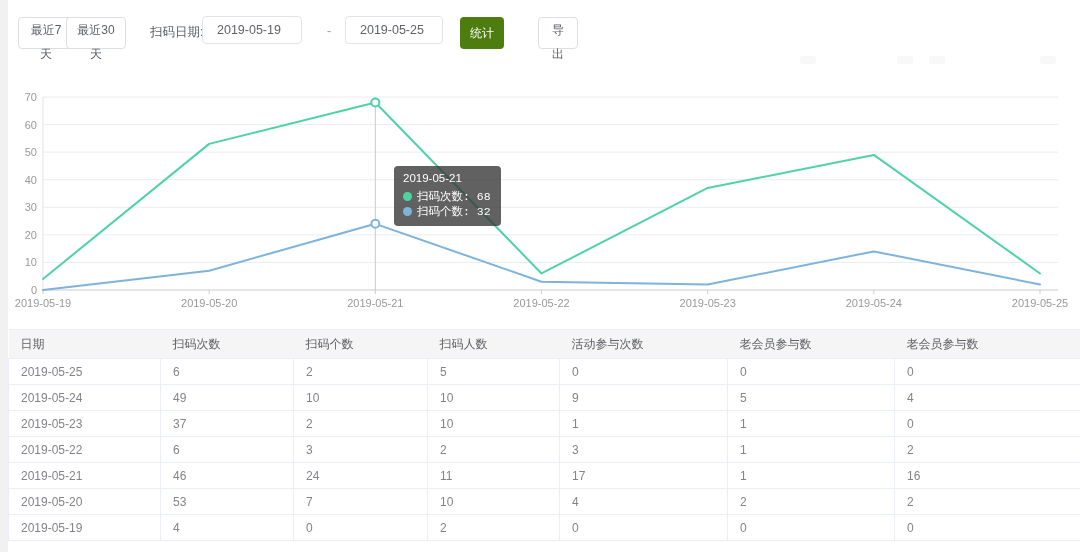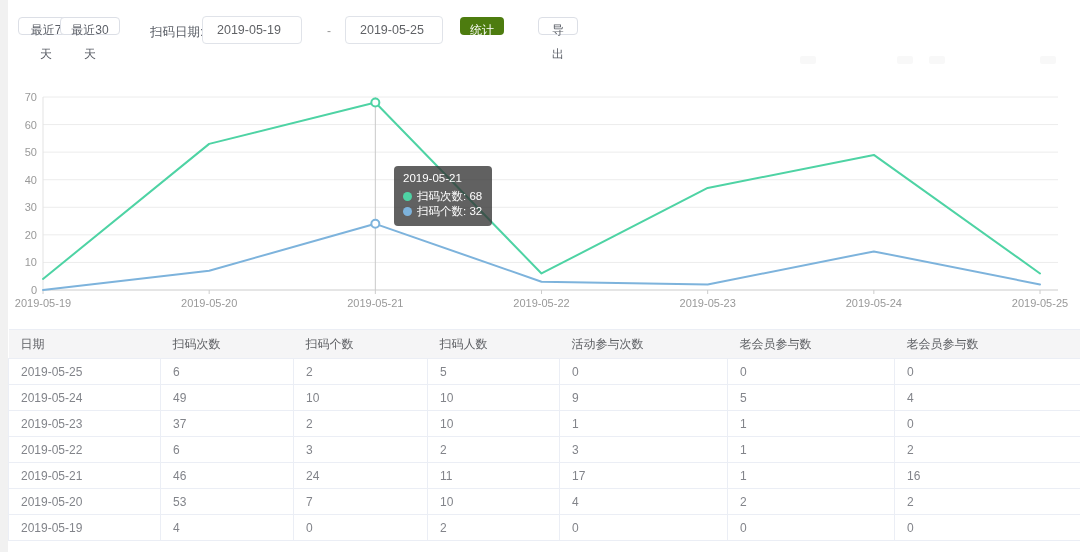--- a/index.html
+++ b/index.html
@@ -5,21 +5,21 @@
   html,body{margin:0;padding:0;}
   body{
     width:1080px;height:552px;position:relative;overflow:hidden;
     background:#fff;font-family:"Liberation Sans","DejaVu Sans",sans-serif;
     -webkit-font-smoothing:antialiased;
   }
   .left-edge{position:absolute;left:0;top:0;width:8px;height:552px;background:#f1f1f1;}
   
   .toolbar{position:absolute;left:0;top:0;width:1080px;height:58px;}
   .tb-btn{
-    position:absolute;top:17px;height:18px;box-sizing:border-box;
+    position:absolute;top:17px;height:32px;box-sizing:border-box;
     background:#fff;border:1px solid #dcdfe6;border-radius:4px;
     font-size:12px;color:#5a5e66;text-align:center;line-height:24px;
     padding:0 10px;cursor:pointer;
   }
   .tb-btn.primary{color:#fff;border:none;line-height:26px;}
   .tb-label{position:absolute;top:24px;font-size:12.5px;color:#5a5e66;}
   .tb-input{
     position:absolute;top:16px;height:28px;box-sizing:border-box;
     border:1px solid #e0e3e9;border-radius:4px;background:#fff;
     font-size:12.5px;color:#606266;padding:0 0 0 14px;outline:none;
@@ -29,21 +29,21 @@
   .legend-ph{position:absolute;height:8px;width:16px;background:#f8f8f8;border-radius:2px;}
   
   .chart-wrap{position:absolute;left:0;top:55px;width:1080px;height:262px;}
   
   .tooltip{
     position:absolute;left:394px;top:166px;z-index:6;
     background:rgba(53,53,53,0.78);border-radius:4px;color:#fff;
     padding:5px 10px 6px 9px;font-size:11.5px;line-height:15.5px;white-space:nowrap;
   }
   .tooltip .tt-title{margin-bottom:2px;}
-  .tt-row{display:flex;align-items:center;}
+  .tt-row{display:flex;align-items:center;font-family:Liberation Mono, monospace;}
   .tt-dot{display:inline-block;width:9px;height:9px;border-radius:50%;margin-right:5px;flex:none;}
   
   .data-table{
     position:absolute;left:8px;top:329px;width:1072px;
     border-collapse:collapse;table-layout:fixed;font-size:12px;
   }
   .data-table th{
     height:28px;background:#f5f5f6;color:#606266;font-weight:400;
     text-align:left;padding:0 0 0 12px;
     border-top:1px solid #ebeef5;border-bottom:1px solid #ebeef5;
@@ -54,21 +54,21 @@
     border:1px solid #ebeef5;overflow:hidden;white-space:nowrap;background:#fff;
   }
 </style>
 </head>
 <body>
 
 <div class="left-edge"></div>
 
 <div class="toolbar">
   <button class="tb-btn" style="left:18px;width:56px;">最近7天</button>
-  <button class="tb-btn" style="left:60px;width:60px;">最近30天</button>
+  <button class="tb-btn" style="left:66px;width:60px;">最近30天</button>
   <span class="tb-label" style="left:150px;">扫码日期:</span>
   <input class="tb-input" style="left: 202px; width: 100px;" type="text" value="2019-05-19">
   <span class="tb-dash" style="left:327px;">-</span>
   <input class="tb-input" style="left: 345px; width: 98px;" type="text" value="2019-05-25">
   <button class="tb-btn primary" style="left: 460px; width: 44px; background: #4d7c0f;">统计</button>
   <button class="tb-btn" style="left:512px;width:40px;margin-left:26px;">导出</button>
 </div>
 
 <div class="legend-ph" style="left:800px;top:56px;"></div>
 <div class="legend-ph" style="left:897px;top:56px;"></div>

